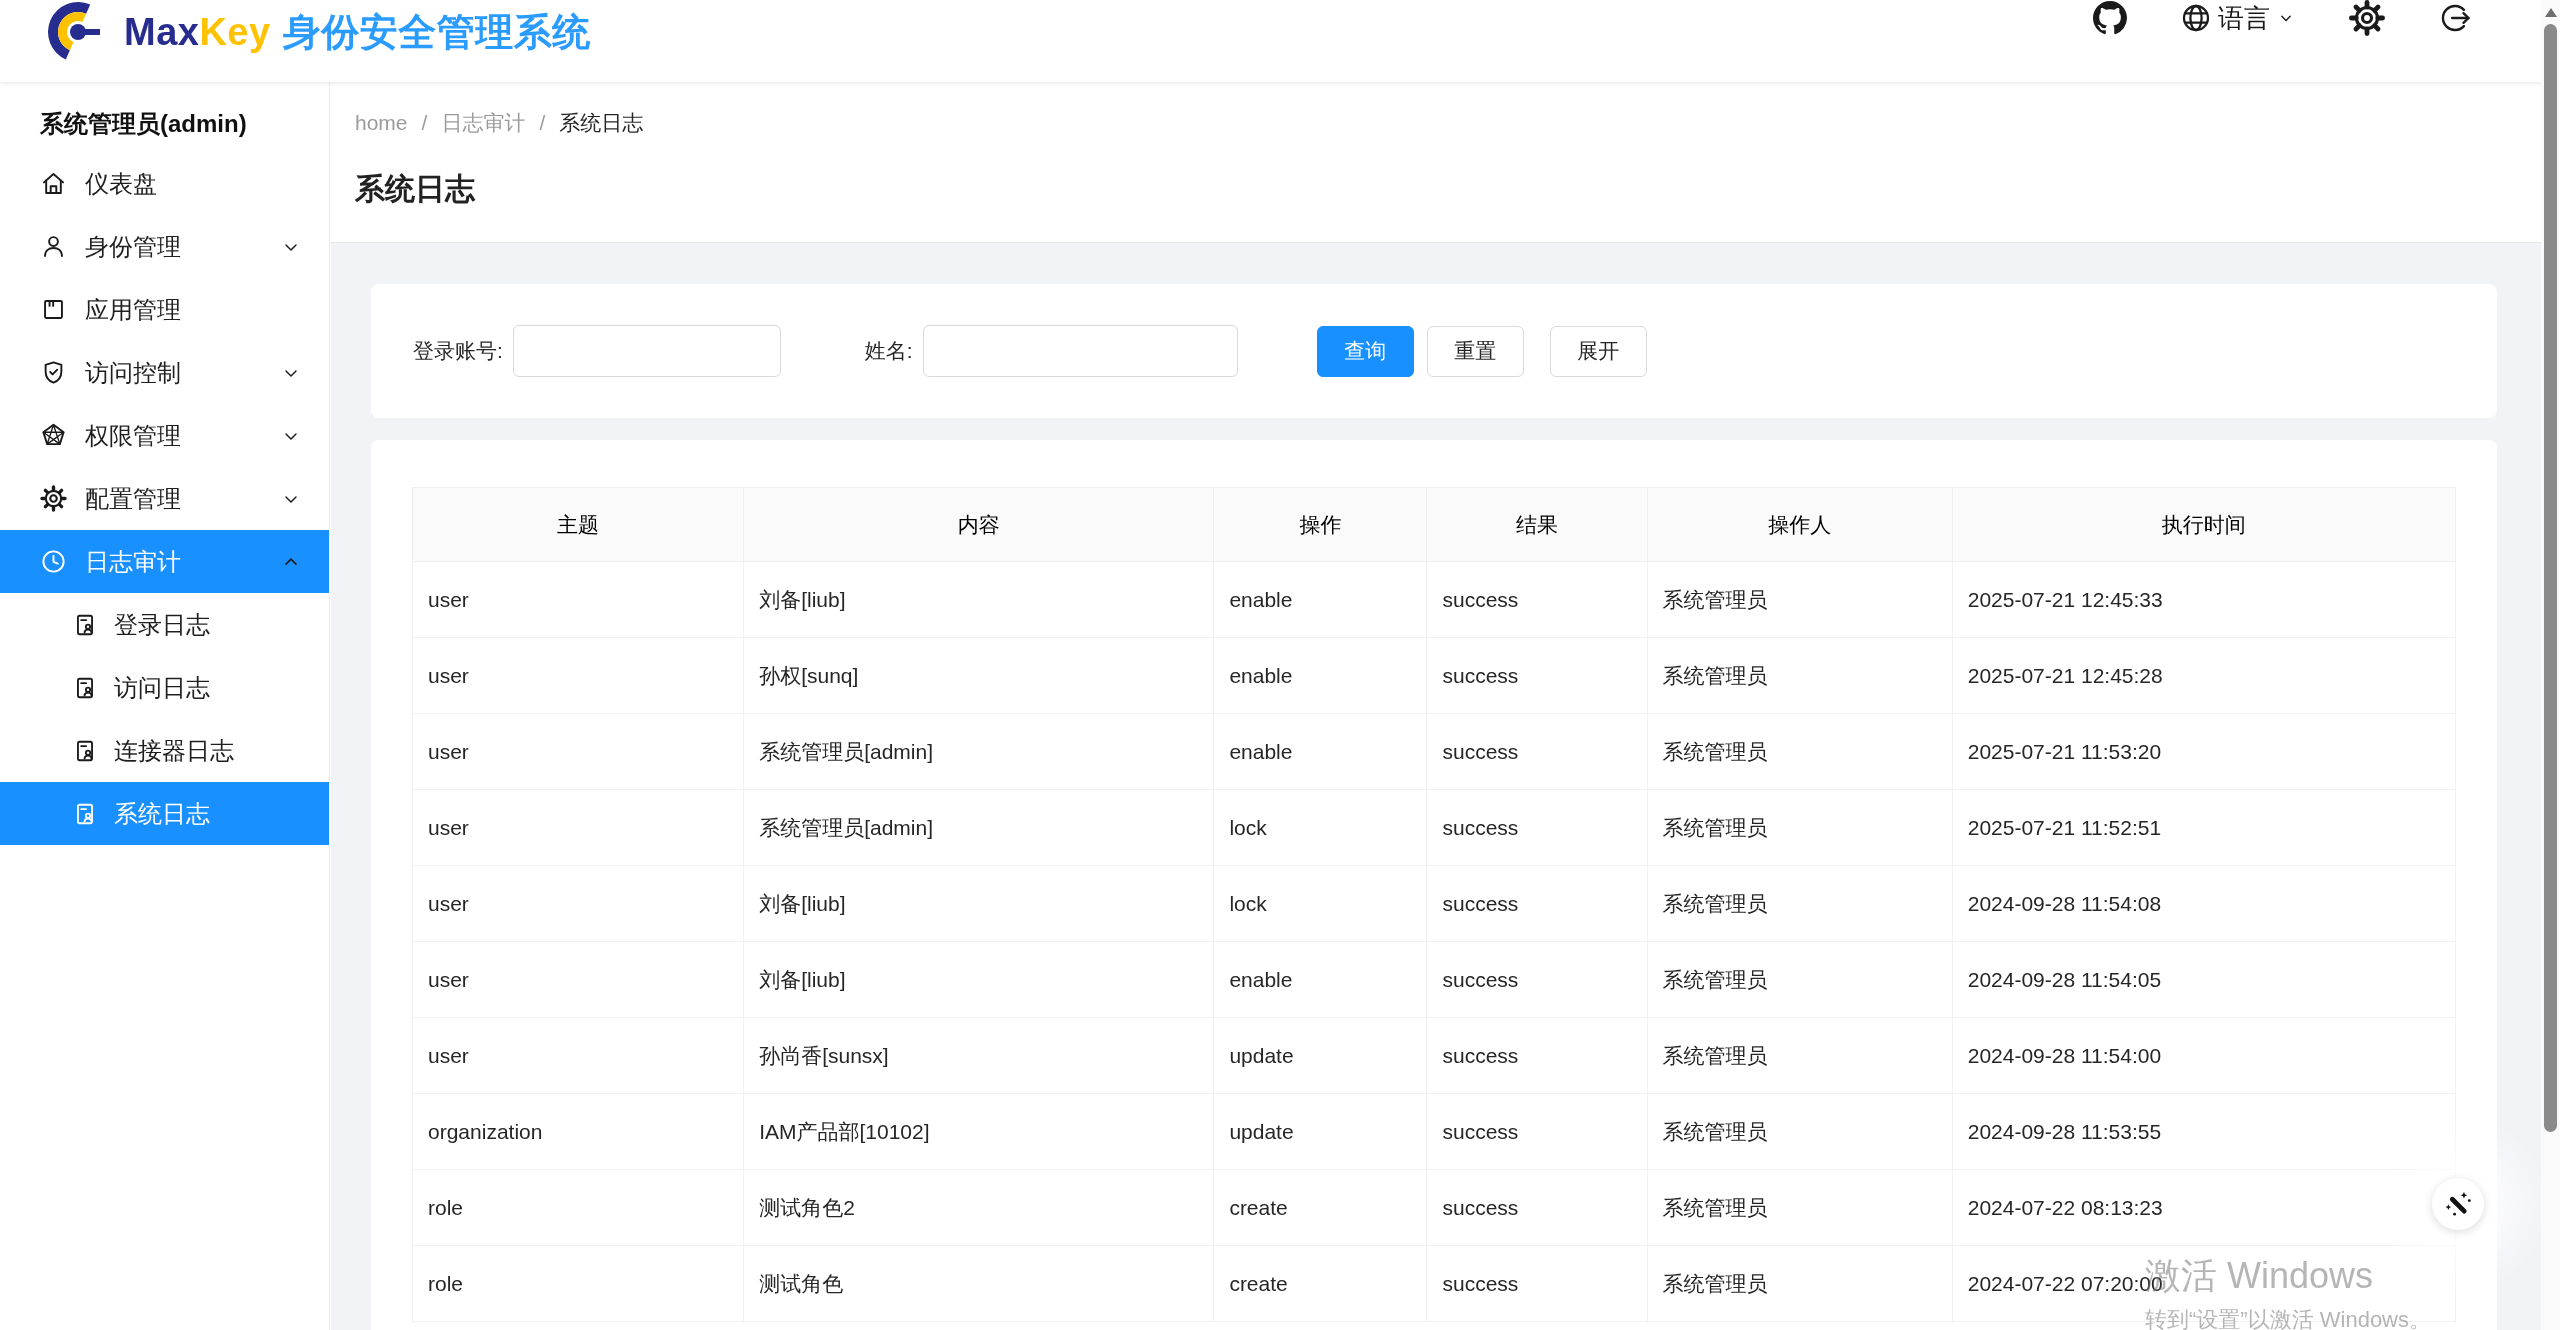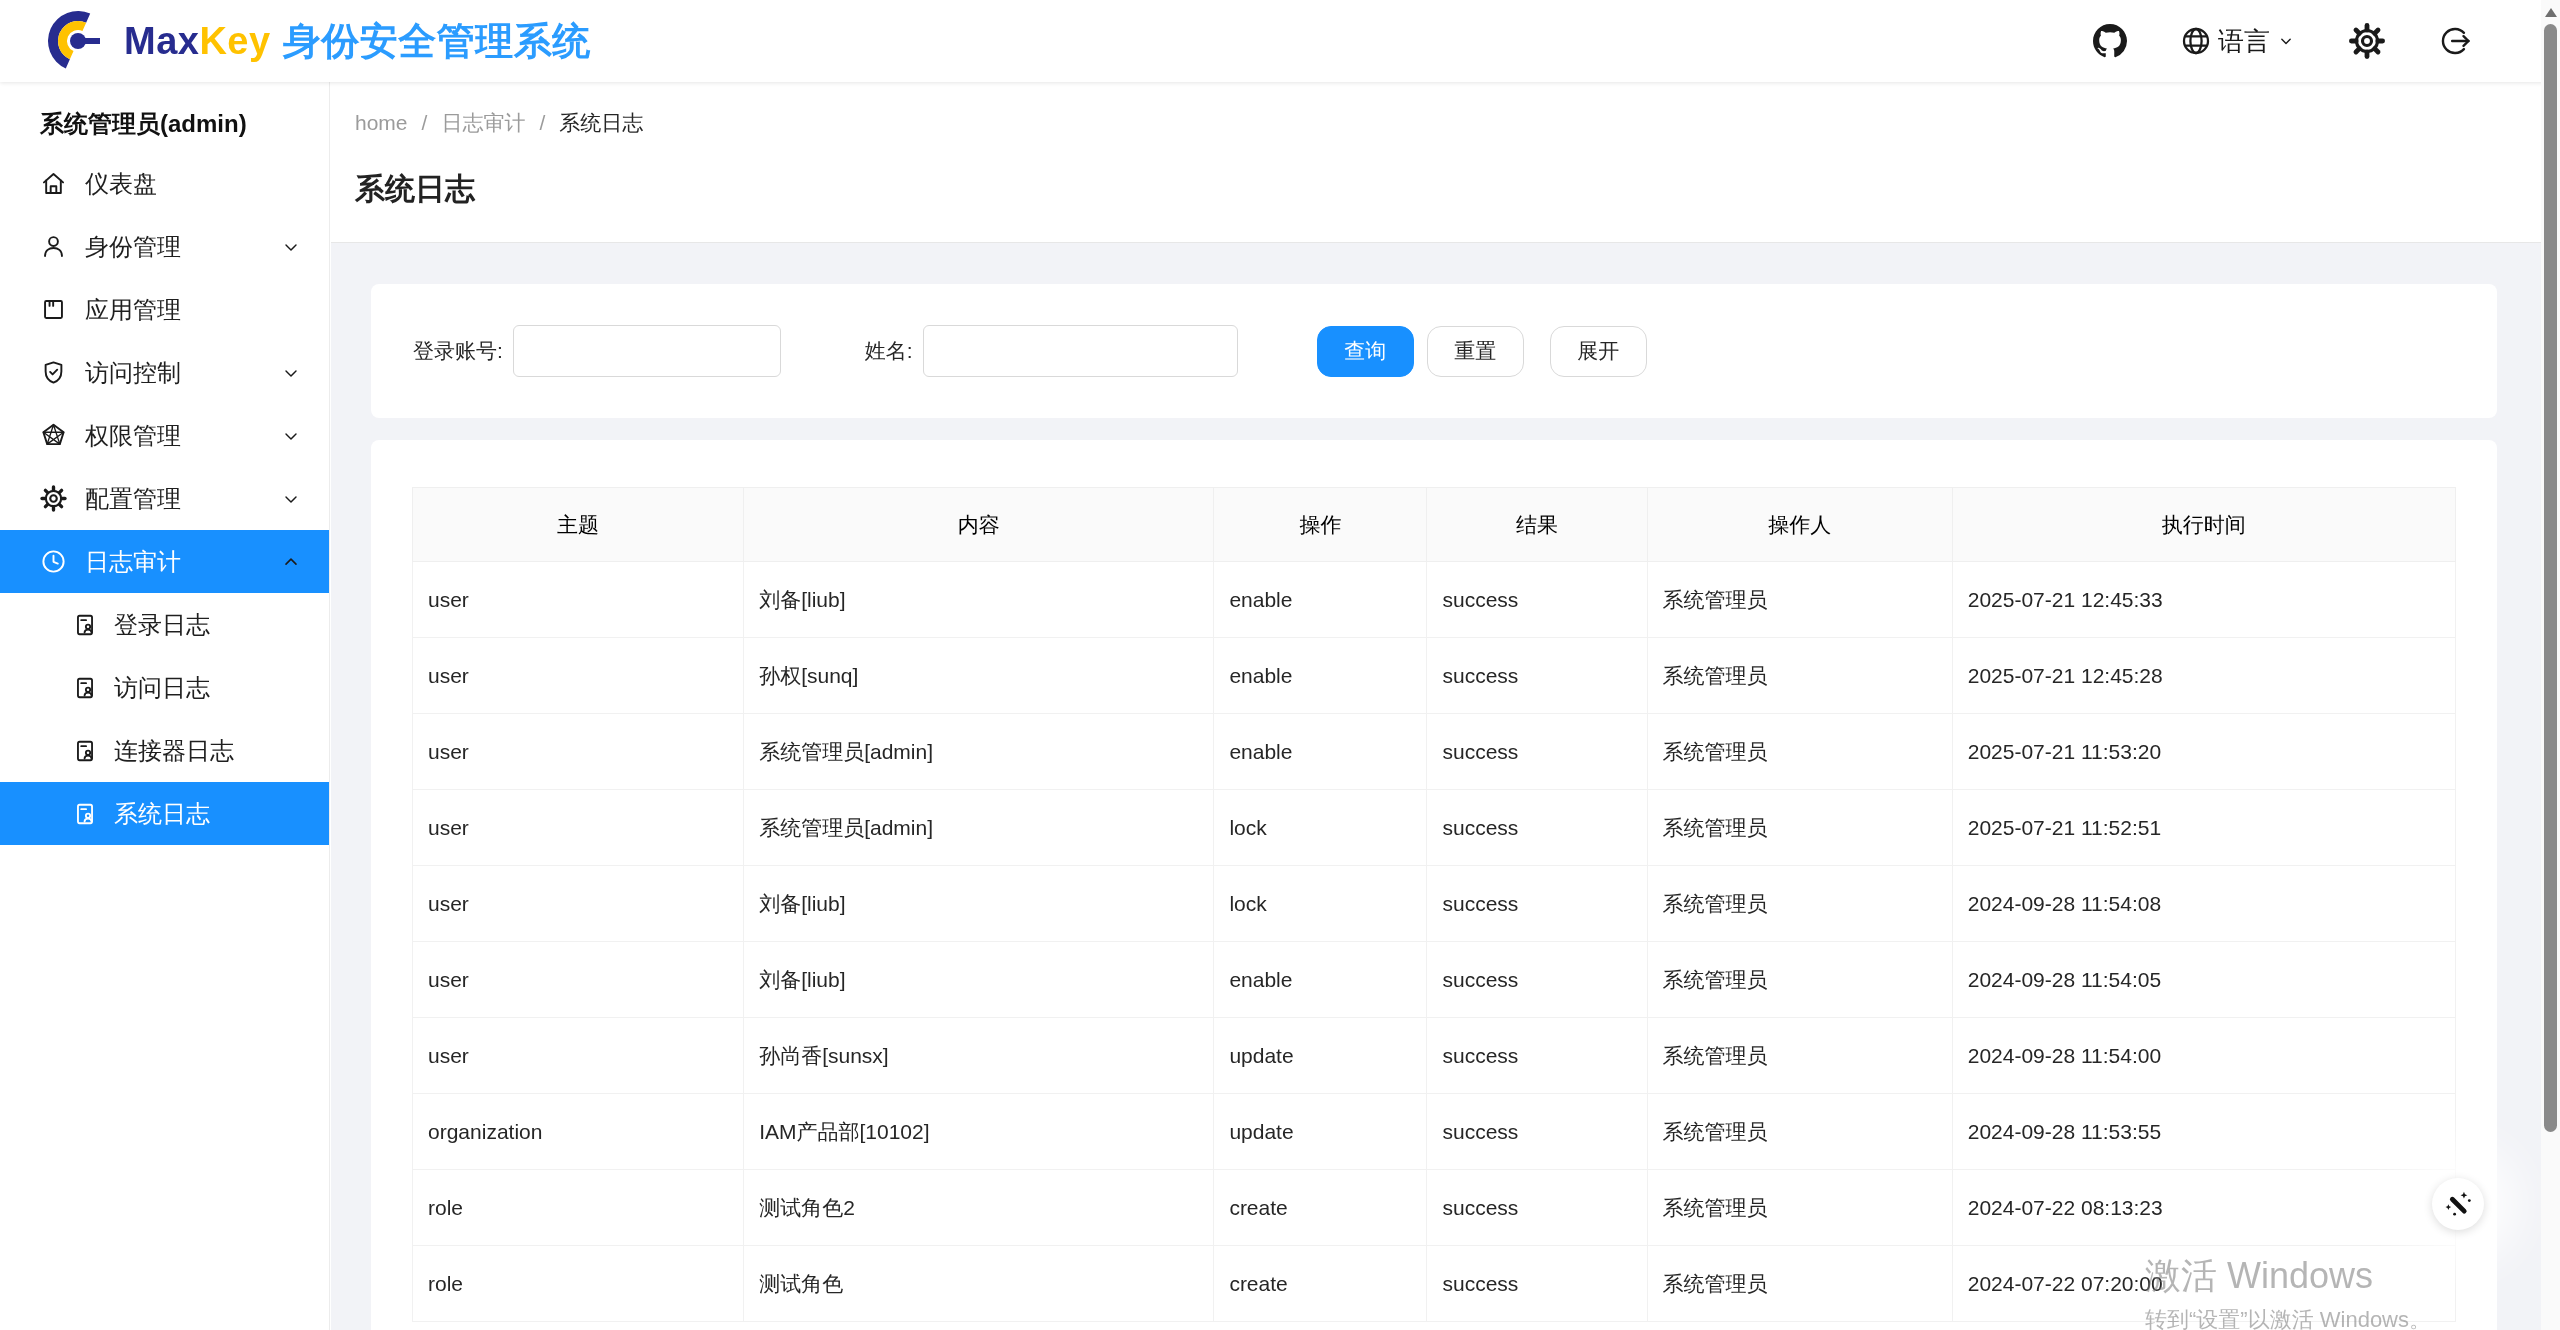--- a/index.html
+++ b/index.html
@@ -1,21 +1,21 @@
 <!DOCTYPE html>
 <html><head>
 <meta charset="utf-8">
 <style>
   * { margin:0; padding:0; box-sizing:border-box; }
   html,body { width:2560px; height:1330px; overflow:hidden;
     font-family:"Liberation Sans","DejaVu Sans",sans-serif; background:#fff; }
 
   
   .app-header { position:absolute; left:0; top:0; width:2560px; height:82px; background:#fff;
-    box-shadow:0 1px 4px rgba(0,0,0,.10); z-index:30; display:flex; align-items:center; }
+    box-shadow:0 1px 4px rgba(0,0,0,.10); z-index:30; display:flex; align-items:flex-start; }
   .brand { display:flex; align-items:center; margin-left:46px; }
   .brand-logo { width:64px; height:64px; }
   .brand-text { font-size:38px; font-weight:bold; margin-left:14px; letter-spacing:.5px; }
   .brand-max { color:#272c8f; }
   .brand-key { color:#ffc200; }
   .brand-title { color:#2b9cff; margin-left:12px; }
   .header-right { margin-left:auto; margin-right:88px; display:flex; align-items:center; gap:53px; }
   .hicon { display:flex; align-items:center; cursor:pointer; color:#1a1a1a; }
   .lang-group { display:flex; align-items:center; gap:6px; font-size:26px; color:#1a1a1a; }
 
@@ -44,21 +44,21 @@
   .breadcrumb .bc-current { color:#262626; }
   .page-title { margin-top:32px; font-size:30px; font-weight:600; color:#222; }
 
   .card { position:absolute; left:40px; right:44px; background:#fff; border-radius:8px; }
   .search-card { top:202px; height:134px; display:flex; align-items:center; padding:0 42px; }
   .field-label { font-size:21px; color:#262626; white-space:nowrap; }
   .txt-input { height:52px; border:1px solid #d9d9d9; border-radius:6px; background:#fff;
     font-size:21px; padding:0 14px; margin-left:10px; outline:none; }
   .inp-account { width:268px; }
   .inp-name { width:315px; }
-  .btn { height:51px; width:97px; border-radius:14px; font-size:21px; cursor:pointer;
+  .btn { height:51px; width:97px; border-radius:6px; font-size:21px; cursor:pointer;
     border:1px solid #d9d9d9; background:#fff; color:#262626;
     font-family:Liberation Mono, monospace; }
   .btn-primary { background:#1890ff; border-color:#1890ff; color:#fff; }
 
   .table-card { top:358px; height:980px; padding:47px 41px 0 41px; }
   table.log-table { width:100%; border-collapse:collapse; table-layout:fixed; font-size:21px; color:#262626; }
   .log-table th { background:#fafafa; height:74px; font-weight:400; text-align:center;
     border:1px solid #efefef; color:#000000; }
   .log-table td { height:76px; border:1px solid #f1f1f1; padding-left:15px; text-align:left;
     background:#fff; }

